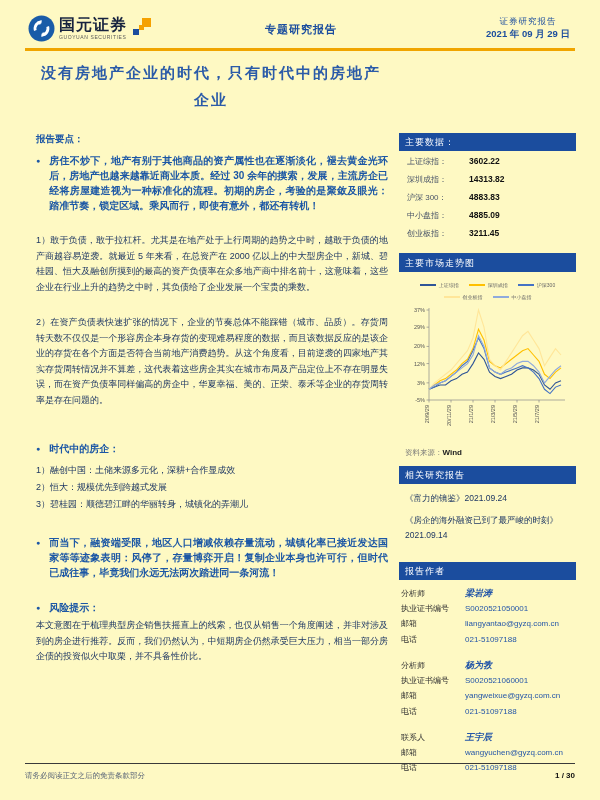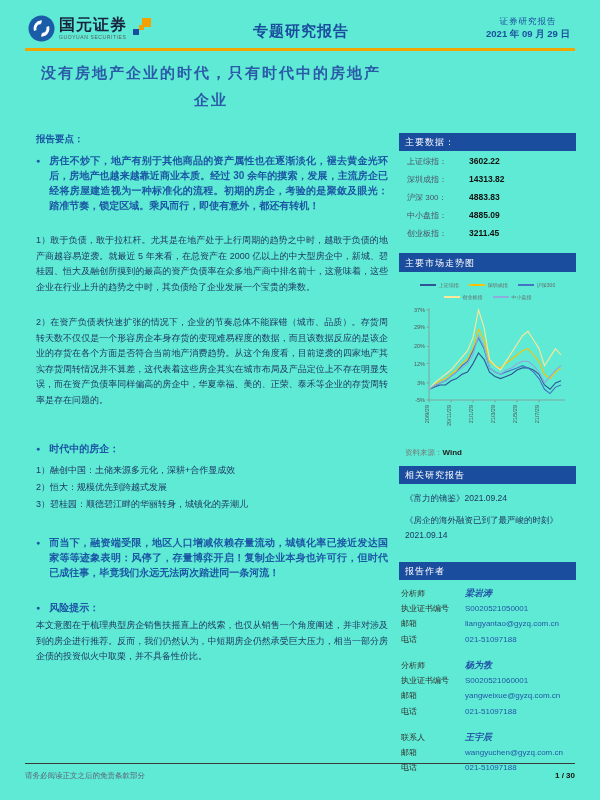--- a/index.html
+++ b/index.html
@@ -1,33 +1,33 @@
 <!DOCTYPE html>
 <html><head>
 <meta charset="utf-8">
 <style>
   * { margin:0; padding:0; box-sizing:border-box; }
   html,body { background:#ffffff; }
   .page {
-    position:relative; width:600px; height:800px; background:#5eead4;
+    position:relative; width:600px; height:800px; background:#fef9c3;
     font-family:"Liberation Sans", sans-serif; overflow:hidden;
   }
   
   .hdr { position:absolute; top:8px; left:28px; right:26px; height:40px;
          display:flex; align-items:center; justify-content:space-between; }
   .brand { display:flex; align-items:center; gap:4px; }
   .brand-text { display:flex; flex-direction:column; line-height:1; }
   .brand-cn { font-size:16px; font-weight:bold; color:#17233f; letter-spacing:1px; }
   .brand-en { font-size:5px; color:#5a5a5a; letter-spacing:.6px; margin-top:2px; }
   .brand-deco { position:relative; width:26px; height:24px; margin-left:2px; }
   .sq { position:absolute; }
   .sq1 { width:6px; height:6px; background:#1b4d9e; left:0; top:13px; }
   .sq2 { width:9px; height:9px; background:#f5a100; left:9px; top:2px; }
   .sq3 { width:5px; height:5px; background:#f5a100; left:6px; top:9px; }
-  .hdr-center { font-size:15px; font-weight:bold; color:#1b4d9e; letter-spacing:1px;
+  .hdr-center { font-size:11px; font-weight:bold; color:#1b4d9e; letter-spacing:1px;
                 position:absolute; left:50%; transform:translateX(-50%); top:14px; }
   .hdr-right { text-align:center; line-height:1.5; padding-right:4px; }
   .hdr-right .cat { font-size:8.5px; color:#1b4d9e; letter-spacing:1px; }
   .hdr-right .date { font-size:9.5px; color:#1b4d9e; font-weight:bold; }
   .gold-line { position:absolute; top:48px; left:25px; right:25px; height:2.5px; background:#f0a500; }
   
   .doc-title { position:absolute; top:60px; left:35px; width:352px;
     font-family:"DejaVu Serif", serif; font-size:15px; font-weight:bold; color:#2b5ba8;
     text-align:center; line-height:27px; letter-spacing:2px; }
   

